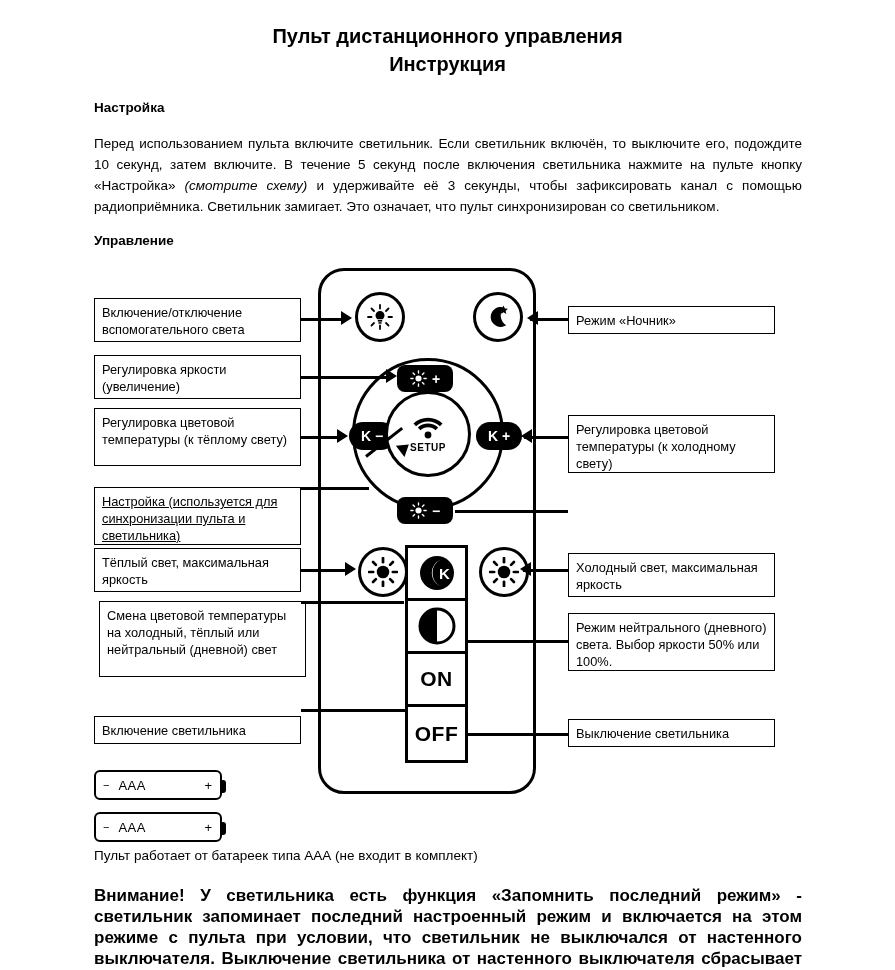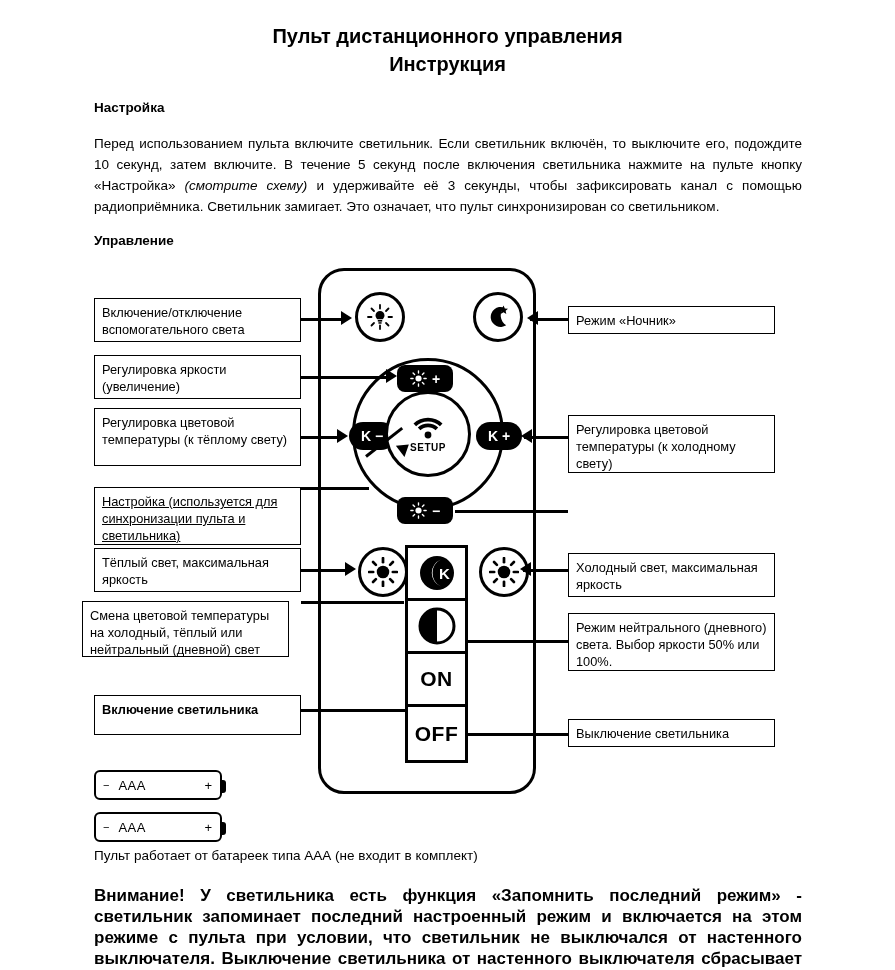--- a/index.html
+++ b/index.html
@@ -373,24 +373,24 @@
   </div>
   <div class="box" style="left:94px; top:408px; width:207px; height:58px;">
     <span>Регулировка цветовой температуры (к тёплому свету)</span>
   </div>
   <div class="box" style="left:94px; top:487px; width:207px; height:58px;text-decoration:underline;">
     <span>Настройка (используется для синхронизации пульта и светильника)</span>
   </div>
   <div class="box" style="left:94px; top:548px; width:207px; height:44px;">
     <span>Тёплый свет, максимальная яркость</span>
   </div>
-  <div class="box" style="left:82px; top:601px; width:207px; height:56px;">
+  <div class="box" style="left:99px; top:601px; width:207px; height:76px;">
     <span>Смена цветовой температуры на холодный, тёплый или нейтральный (дневной) свет</span>
   </div>
-  <div class="box" style="left:94px; top:695px; width:207px; height:40px;font-weight:bold;">
+  <div class="box" style="left:94px; top:716px; width:207px; height:28px;">
     <span>Включение светильника</span>
   </div>
 
   <div class="box" style="left:568px; top:306px; width:207px; height:28px;">
     <span>Режим «Ночник»</span>
   </div>
   <div class="box" style="left:568px; top:415px; width:207px; height:58px;">
     <span>Регулировка цветовой температуры (к холодному свету)</span>
   </div>
   <div class="box" style="left:568px; top:553px; width:207px; height:44px;">

